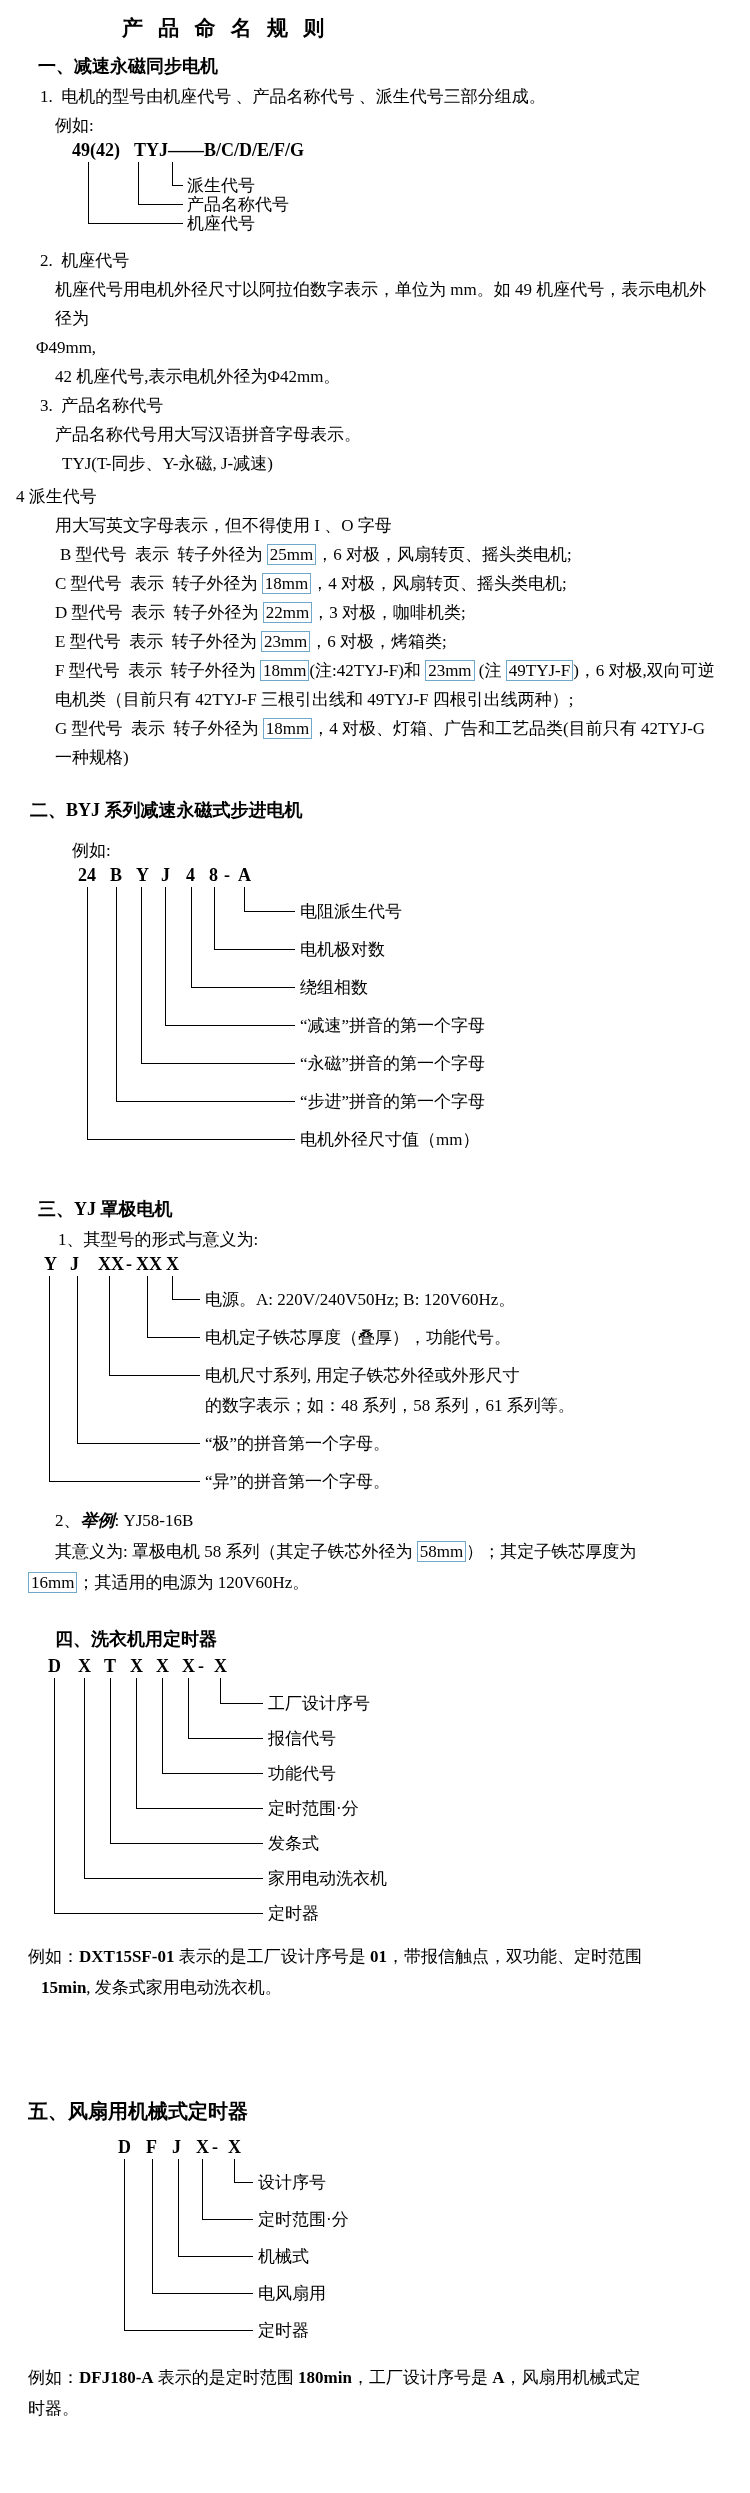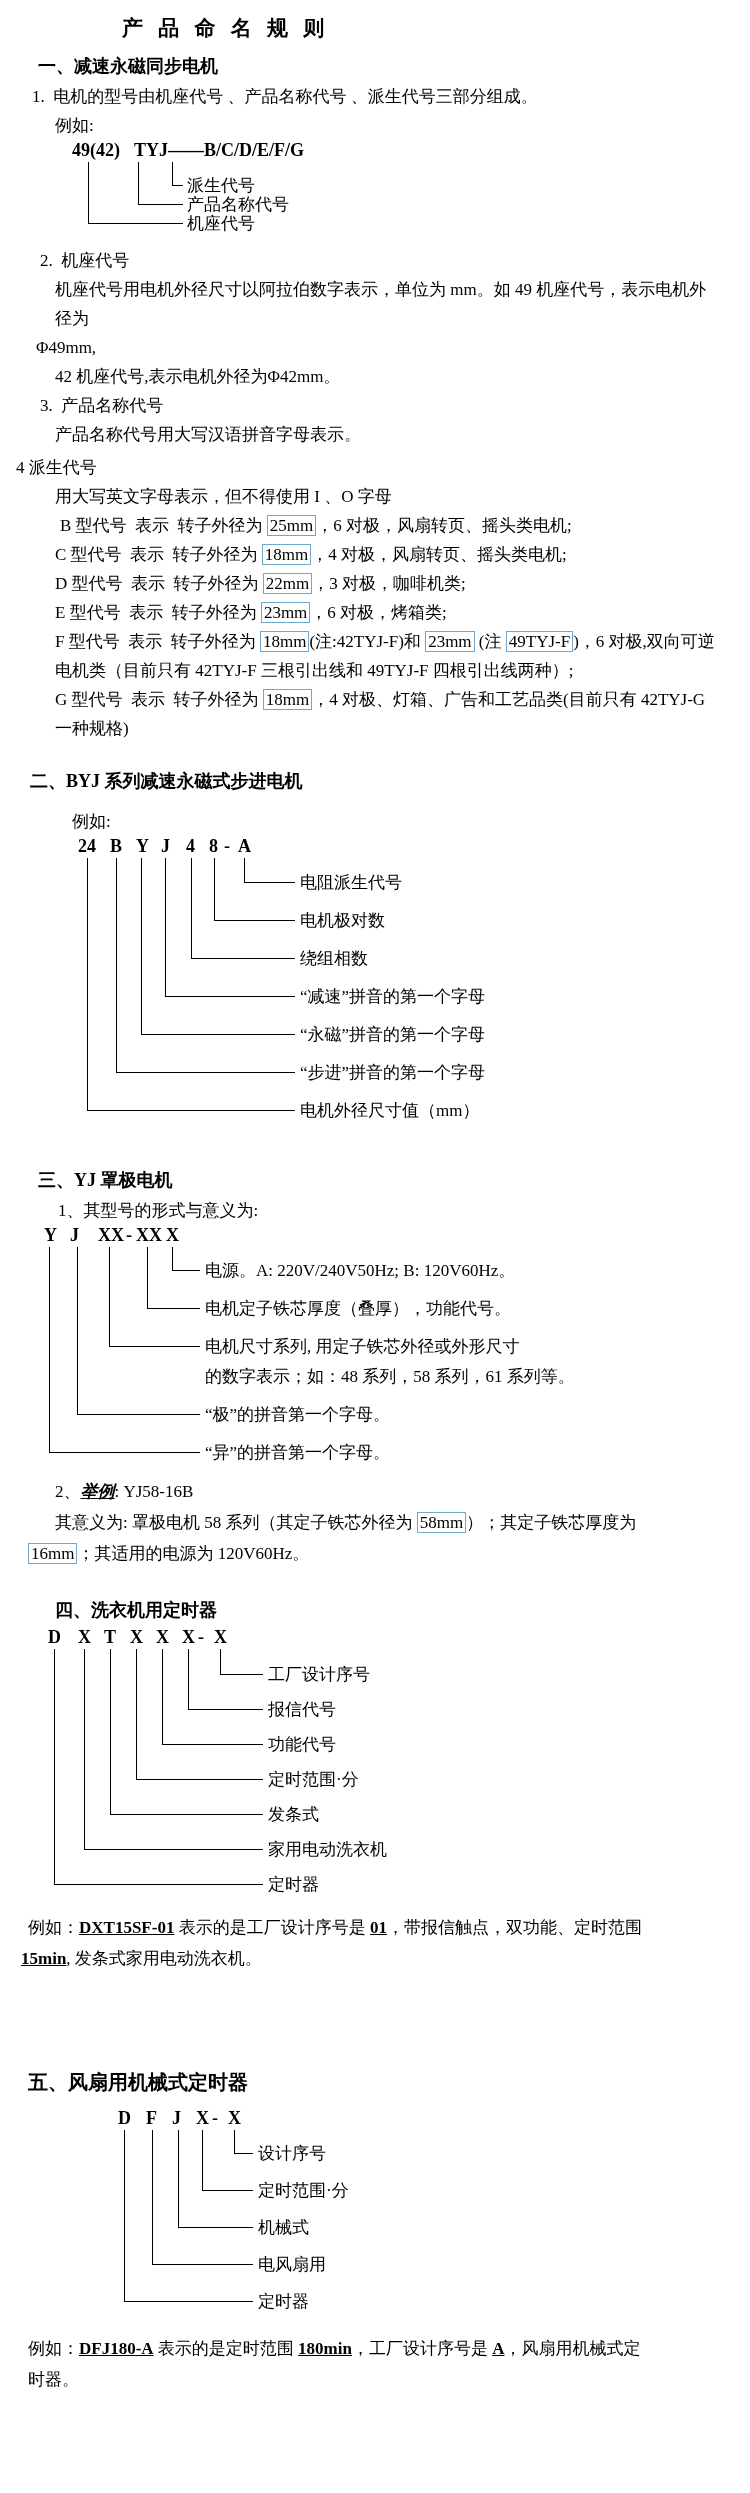--- a/index.html
+++ b/index.html
@@ -6,38 +6,38 @@
   html, body { margin: 0; padding: 0; }
   body {
     width: 750px; min-height: 2493px; background: #ffffff; color: #000000;
     font-family: "Liberation Serif", "DejaVu Serif", serif; font-size: 17px;
   }
   .doc { position: relative; width: 750px; padding: 10px 34px 110px 0; }
   .line { line-height: 29px; white-space: pre-wrap; }
   .title { font-size: 21px; font-weight: bold; letter-spacing: 5px; line-height: 36px; padding-left: 122px; }
   .h { font-weight: bold; font-size: 18px; line-height: 32px; }
   .h5 { font-weight: bold; font-size: 20px; line-height: 36px; }
-  .seg-bold { font-weight: bold; text-decoration: underline; }
+  .seg-bold { font-weight: bold; }
   .seg-italic { font-style: italic; }
   .seg-box { border: 1px solid #6fa8c8; padding: 0 2px; }
   .dg { position: relative; }
   .dg svg { position: absolute; left: 0; top: 0; display: block; }
   .cc { position: absolute; top: 0; font-weight: bold; font-size: 18px; white-space: pre; }
   .lbl { position: absolute; white-space: nowrap; line-height: 19px; font-size: 17px; }
   polyline { fill: none; stroke: #000; stroke-width: 1; }
 </style>
 </head>
 <body>
 
 <div class="doc">
 
   <div class="title">产 品 命 名 规 则</div>
 
   <div class="h line" style="padding-left:38px;margin-top:4px">一、减速永磁同步电机</div>
-  <div class="line" style="padding-left:32px">1.  电机的型号由机座代号 、产品名称代号 、派生代号三部分组成。</div>
+  <div class="line" style="padding-left:40px">1.  电机的型号由机座代号 、产品名称代号 、派生代号三部分组成。</div>
   <div class="line" style="padding-left:55px">例如:</div>
 
   <div class="dg" style="height:100px;margin-bottom:6px">
     <svg width="750" height="100" shape-rendering="crispEdges">
       <polyline points="172,22 172,45 183,45"></polyline>
       <polyline points="138,22 138,64 183,64"></polyline>
       <polyline points="88,22 88,83 183,83"></polyline>
     </svg>
     <span class="cc" style="left:72px">49(42)</span>
     <span class="cc" style="left:134px">TYJ——B/C/D/E/F/G</span>
@@ -45,20 +45,21 @@
     <span class="lbl" style="left:187px;top:55px">产品名称代号</span>
     <span class="lbl" style="left:187px;top:74px">机座代号</span>
   </div>
 
   <div class="line" style="padding-left:40px"><span>2.  机座代号</span></div>
   <div class="line" style="padding-left:55px"><span>机座代号用电机外径尺寸以阿拉伯数字表示，单位为 mm。如 49 机座代号，表示电机外径为</span></div>
   <div class="line" style="padding-left:36px"><span>Φ49mm,</span></div>
   <div class="line" style="padding-left:55px"><span>42 机座代号,表示电机外径为Φ42mm。</span></div>
   <div class="line" style="padding-left:40px"><span>3.  产品名称代号</span></div>
   <div class="line" style="padding-left:55px"><span>产品名称代号用大写汉语拼音字母表示。</span></div>
+  <div class="line" style="padding-left:62px"><span>TYJ(T-同步、Y-永磁, J-减速)</span></div>
   <div class="line" style="padding-left:16px;margin-top:4px"><span>4 派生代号</span></div>
   <div class="line" style="padding-left:55px"><span>用大写英文字母表示，但不得使用 I 、O 字母</span></div>
   <div class="line" style="padding-left:60px"><span>B 型代号  表示  转子外径为 </span><span class="seg-box">25mm</span><span>，6 对极，风扇转页、摇头类电机;</span></div>
   <div class="line" style="padding-left:55px"><span>C 型代号  表示  转子外径为 </span><span class="seg-box">18mm</span><span>，4 对极，风扇转页、摇头类电机;</span></div>
   <div class="line" style="padding-left:55px"><span>D 型代号  表示  转子外径为 </span><span class="seg-box">22mm</span><span>，3 对极，咖啡机类;</span></div>
   <div class="line" style="padding-left:55px"><span>E 型代号  表示  转子外径为 </span><span class="seg-box">23mm</span><span>，6 对极，烤箱类;</span></div>
   <div class="line" style="padding-left:55px"><span>F 型代号  表示  转子外径为 </span><span class="seg-box">18mm</span><span>(注:42TYJ-F)和 </span><span class="seg-box">23mm</span><span> (注 </span><span class="seg-box">49TYJ-F</span><span>)，6 对极,双向可逆电机类（目前只有 42TYJ-F 三根引出线和 49TYJ-F 四根引出线两种）;</span></div>
   <div class="line" style="padding-left:55px"><span>G 型代号  表示  转子外径为 </span><span class="seg-box">18mm</span><span>，4 对极、灯箱、广告和工艺品类(目前只有 42TYJ-G 一种规格)</span></div>
 
   <div class="h line" style="padding-left:30px;margin-top:22px">二、BYJ 系列减速永磁式步进电机</div>
@@ -143,21 +144,21 @@
     <span class="lbl" style="left:268px;top:38px">工厂设计序号</span>
     <span class="lbl" style="left:268px;top:73px">报信代号</span>
     <span class="lbl" style="left:268px;top:108px">功能代号</span>
     <span class="lbl" style="left:268px;top:143px">定时范围·分</span>
     <span class="lbl" style="left:268px;top:178px">发条式</span>
     <span class="lbl" style="left:268px;top:213px">家用电动洗衣机</span>
     <span class="lbl" style="left:268px;top:248px">定时器</span>
   </div>
 
   <div class="line" style="padding-left:28px;line-height:31px"><span>例如：</span><span class="seg-bold">DXT15SF-01</span><span> 表示的是工厂设计序号是 </span><span class="seg-bold">01</span><span>，带报信触点，双功能、定时范围</span></div>
-  <div class="line" style="padding-left:21px;line-height:31px"><span class="seg-bold">15min</span><span>, 发条式家用电动洗衣机。</span></div>
+  <div class="line" style="padding-left:41px;line-height:31px"><span class="seg-bold">15min</span><span>, 发条式家用电动洗衣机。</span></div>
 
   <div class="h5 line" style="padding-left:28px;margin-top:90px">五、风扇用机械式定时器</div>
 
   <div class="dg" style="height:225px;margin-top:8px">
     <svg width="750" height="225" shape-rendering="crispEdges">
       <polyline points="234,22 234,45 253,45"></polyline>
       <polyline points="202,22 202,82 253,82"></polyline>
       <polyline points="178,22 178,119 253,119"></polyline>
       <polyline points="152,22 152,156 253,156"></polyline>
       <polyline points="124,22 124,193 253,193"></polyline>

